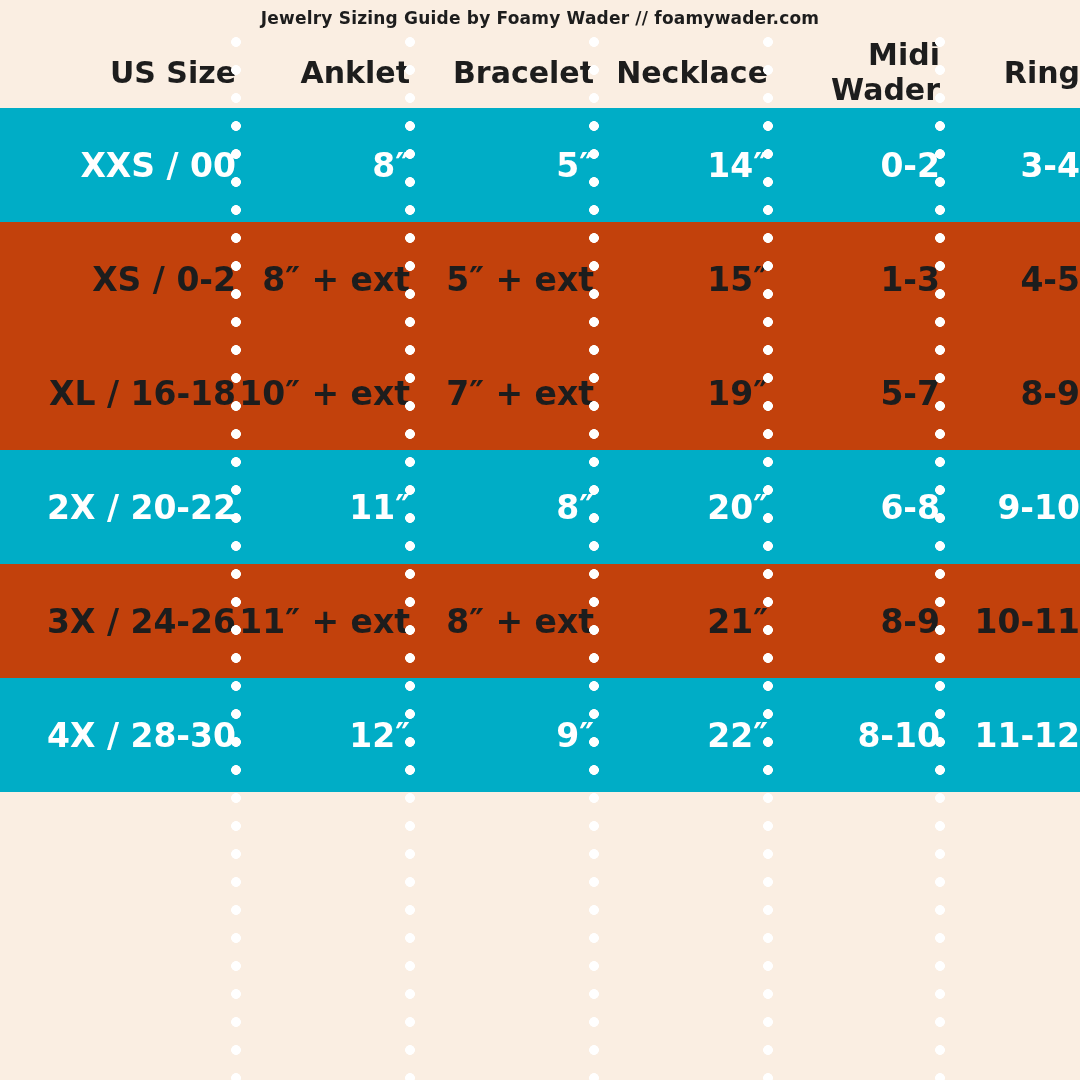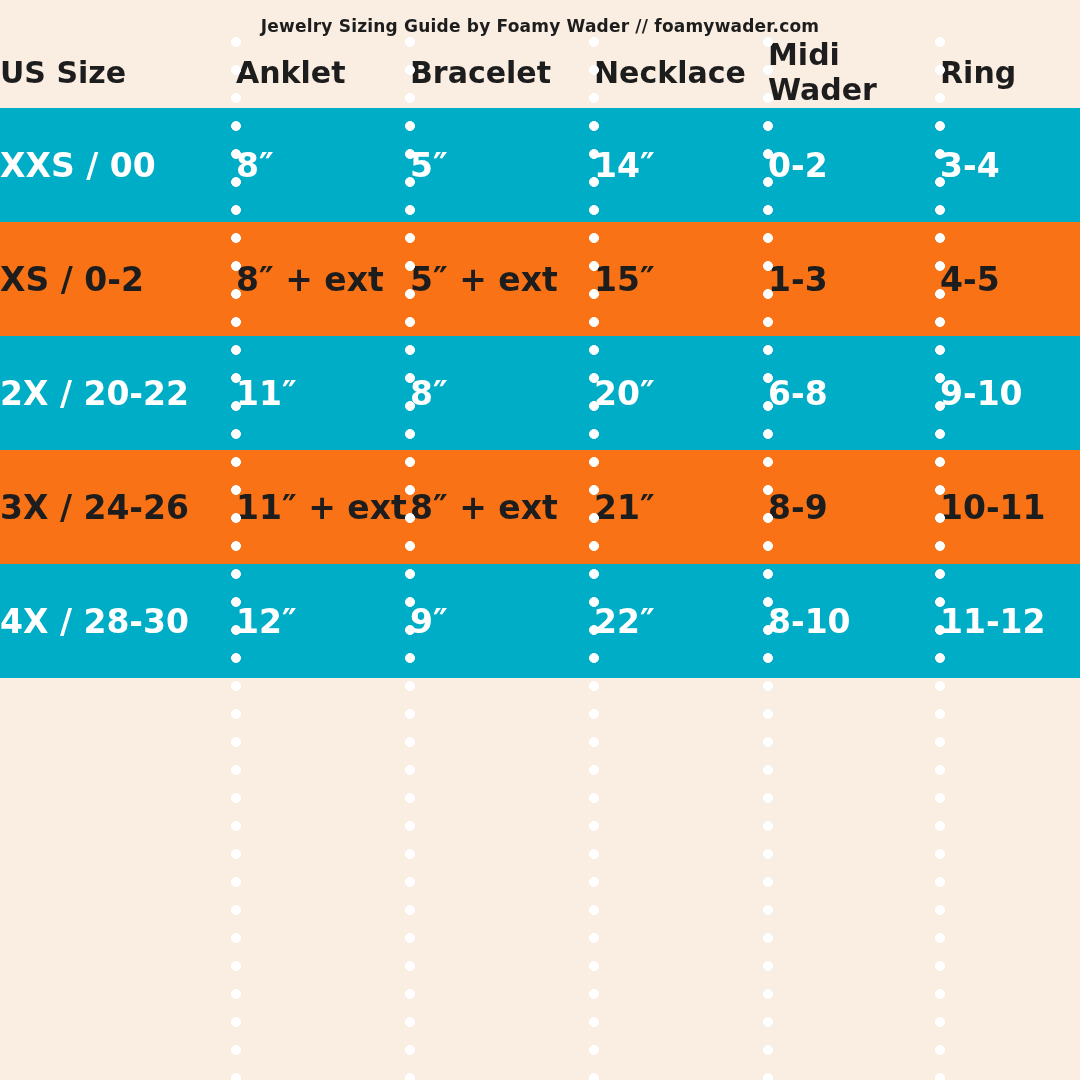--- a/index.html
+++ b/index.html
@@ -15,21 +15,21 @@
   }
   .sheet {
     position: relative;
     width: 1080px;
     height: 1080px;
     background: #faeee2;
     box-sizing: border-box;
   }
   .title {
     position: absolute;
-    top: 8px;
+    top: 0;
     left: 0;
     width: 1080px;
     height: 36px;
     line-height: 36px;
     text-align: center;
     font-size: 17px;
     font-weight: bold;
     color: #1d1d1d;
     letter-spacing: 0.2px;
   }
@@ -38,38 +38,38 @@
     top: 36px;
     left: 0;
     width: 1080px;
     border-collapse: collapse;
     table-layout: fixed;
   }
   table.grid th,
   table.grid td {
     padding: 0;
     margin: 0;
-    text-align: left;
+    text-align: right;
     vertical-align: middle;
     font-weight: bold;
   }
   thead th {
     height: 72px;
     font-size: 30px;
     color: #1d1d1d;
     background: #faeee2;
   }
   tbody tr {
     height: 114px;
   }
   tbody tr.odd {
     background: #00adc6;
   }
   tbody tr.even {
-    background: #f97316;
+    background: #c2410c;
     border-radius: 28px;
   }
   tbody tr.odd td {
     color: #ffffff;
   }
   tbody tr.even td {
     color: #1d1d1d;
   }
   tbody td {
     font-size: 33px;
@@ -125,20 +125,28 @@
         <td>3-4</td>
       </tr>
       <tr class="even">
         <td class="c0">XS / 0-2</td>
         <td>8″ + ext</td>
         <td>5″ + ext</td>
         <td>15″</td>
         <td>1-3</td>
         <td>4-5</td>
       </tr>
+      <tr class="even">
+        <td class="c0">XL / 16-18</td>
+        <td>10″ + ext</td>
+        <td>7″ + ext</td>
+        <td>19″</td>
+        <td>5-7</td>
+        <td>8-9</td>
+      </tr>
       <tr class="odd">
         <td class="c0">2X / 20-22</td>
         <td>11″</td>
         <td>8″</td>
         <td>20″</td>
         <td>6-8</td>
         <td>9-10</td>
       </tr>
       <tr class="even">
         <td class="c0">3X / 24-26</td>

